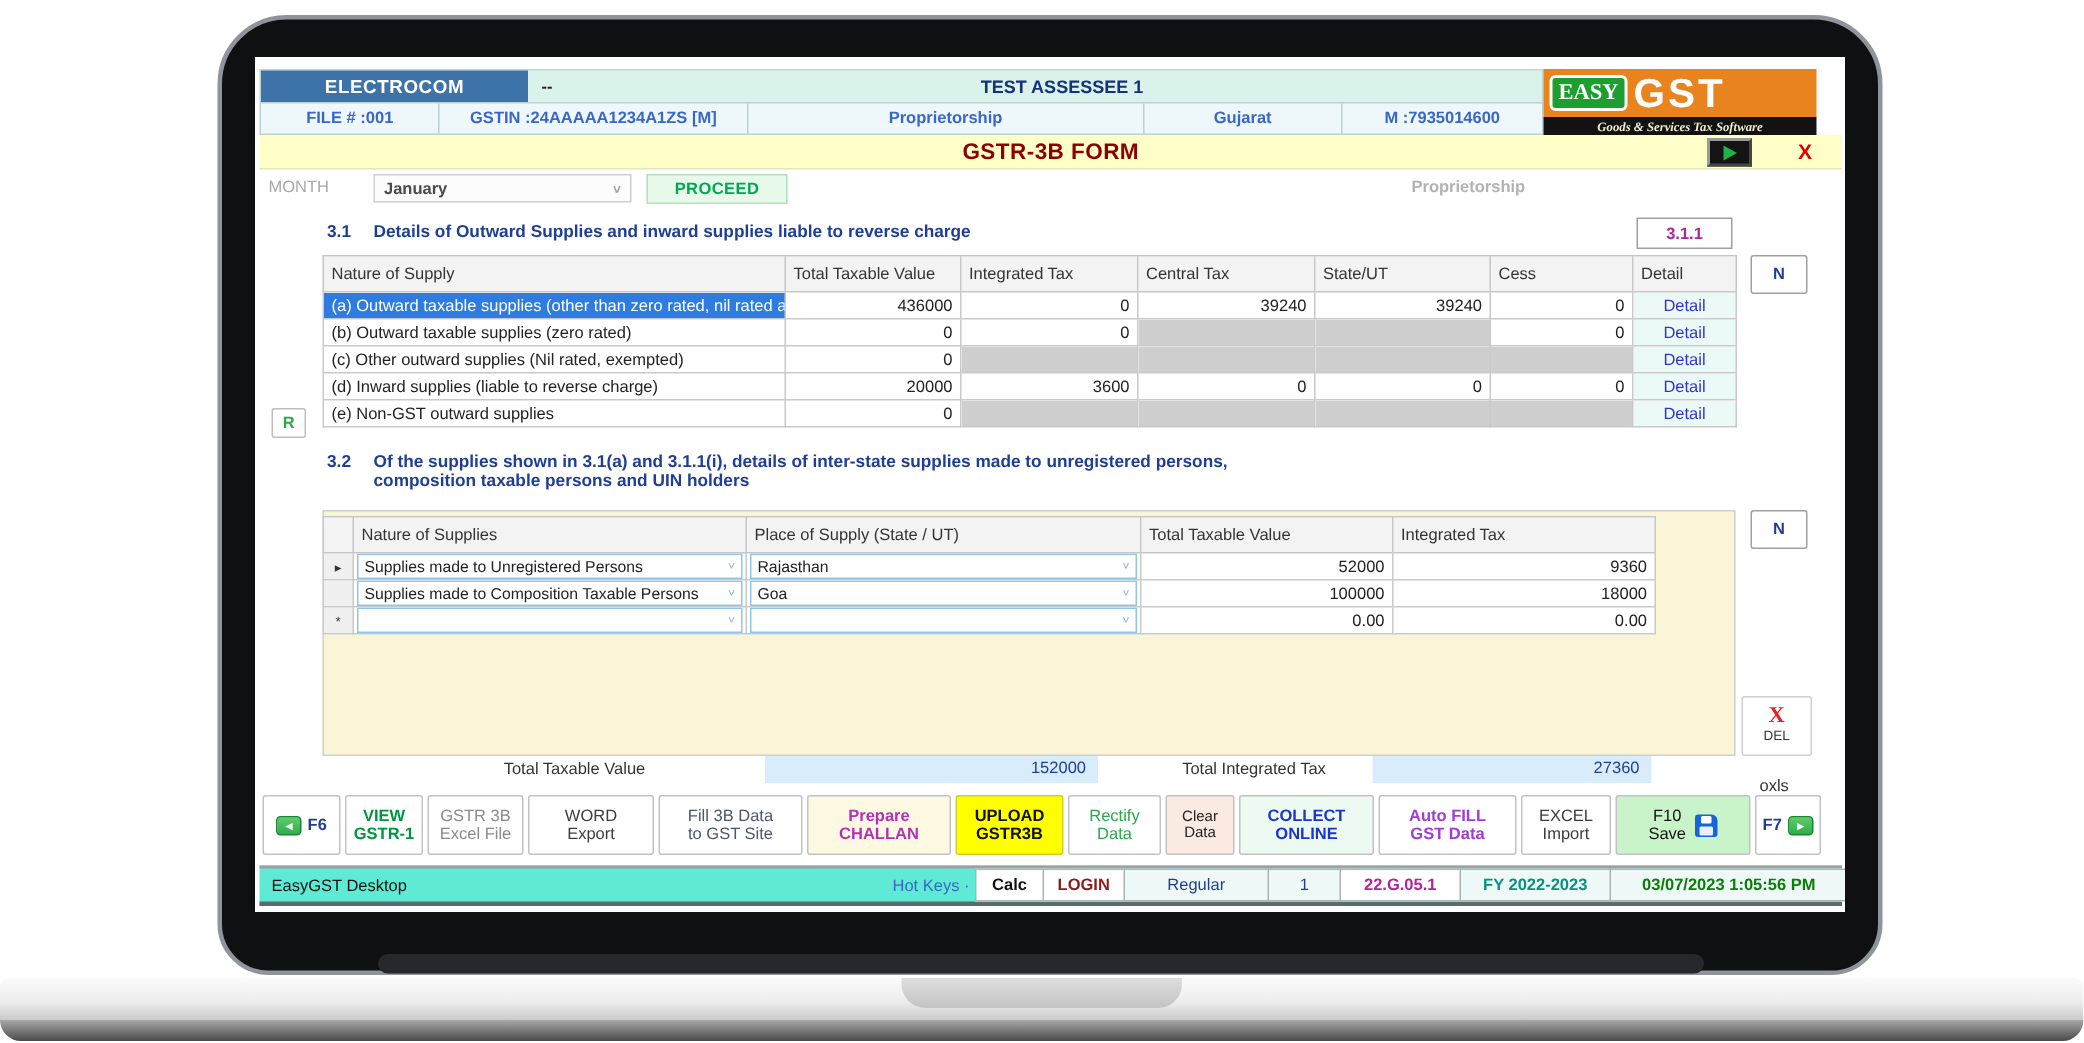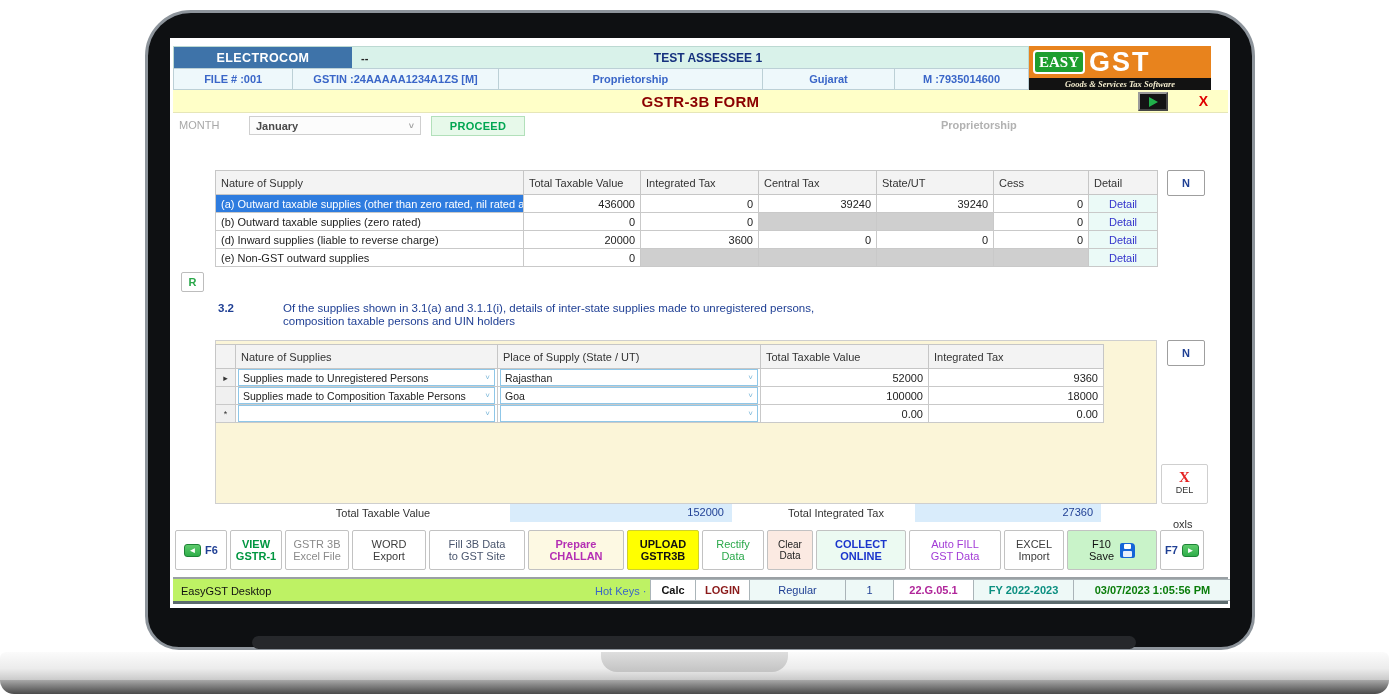--- a/index.html
+++ b/index.html
@@ -85,21 +85,21 @@
   .c-detail span { color:#3333cc; cursor:pointer; }
   .n-btn { position:absolute; width:38px; height:26px; background:#fff; border:1px solid #9f9f9f;
            color:#1f3f94; font-weight:bold; display:flex; align-items:center; justify-content:center; border-radius:2px; }
   .n1 { left:994px; top:124px; }
   .n2 { left:994px; top:294px; }
   .r-btn { position:absolute; left:8px; top:226px; width:23px; height:20px; background:#fff; border:1px solid #bdbdbd;
            color:#2aa84a; font-weight:bold; display:flex; align-items:center; justify-content:center; border-radius:2px; }
 
   
   .s32-head { position:absolute; left:0; top:256px; width:1000px; }
-  .s32-title { position:absolute; left:76px; color:#1f3f94; font-weight:normal; font-size:11.5px; line-height:13px; white-space:pre-line;margin-left:34px; }
+  .s32-title { position:absolute; left:76px; color:#1f3f94; font-weight:bold; font-size:11.5px; line-height:13px; white-space:pre-line; }
   .s32-wrap { position:absolute; left:42px; top:294px; width:942px; height:164px; background:#fbf5d8; border:1px solid #cfcfcf; }
   .table32 { position:absolute; left:-1px; top:3px; width:888px; }
   .table32 th { background:#fdfdfd; }
   .c-sel { background:#f0f0f0; text-align:center; color:#333; font-size:9px; padding:0 2px; }
   .dd { height:17px; background:#fff; border:1px solid #8fc7e8; display:flex; align-items:center;
         justify-content:space-between; padding:0 4px; font-size:10.5px; color:#222; margin:0 -3px; }
   .dd .dd-chev { color:#79b6d8; font-size:8px; }
   .del-btn { position:absolute; left:988px; top:418px; width:47px; height:40px; background:#fff; border:1px solid #cfcfcf;
              border-radius:2px; display:flex; flex-direction:column; align-items:center; justify-content:center; line-height:13px; }
   .del-x { color:#e52222; font-weight:bold; font-size:15px; font-family:"Liberation Serif", serif; }
@@ -124,31 +124,31 @@
   .tb.nav { flex-direction:row; gap:4px; color:#1f3f94; font-weight:bold; }
   .st-green-bold { color:#009640; font-weight:bold; }
   .st-muted { color:#8a8a8a; }
   .st-dark { color:#3c3c3c; }
   .st-slate { color:#4a566e; }
   .st-magenta { color:#b42fb4; font-weight:bold; background:#fdf9e3; }
   .st-yellow { background:#ffff00; font-weight:bold; color:#111; border-color:#cfcf30; }
   .st-green { color:#2aa84a; }
   .st-peach { background:#fbeae2; font-size:10px; line-height:11px; color:#222; }
   .st-bluemint { color:#1a35cc; font-weight:bold; background:#ecfaf2; }
-  .st-purple { color:#a23bd6; font-weight:normal; }
+  .st-purple { color:#a23bd6; font-weight:bold; }
   .st-save { background:#c9f3c9; color:#111; flex-direction:row; gap:6px; }
   .st-save .lines { display:flex; flex-direction:column; }
   .arrow-ico { width:17px; height:13px; background:linear-gradient(#5ecb6c,#2fae4a); border:1px solid #1d8336;
                border-radius:3px; color:#fff; font-size:8px; line-height:11px; text-align:center; }
   .floppy-ico { position:relative; width:15px; height:15px; background:#1565d8; border-radius:2px 4px 2px 2px; }
   .floppy-ico::before { content:""; position:absolute; left:4px; top:1px; width:7px; height:5px; background:#fff; border-radius:1px; }
   .floppy-ico::after { content:""; position:absolute; left:3px; bottom:1px; width:9px; height:6px; background:#e8eefc; border-radius:1px; }
 
   
-  .statusbar { position:absolute; left:0; top:531px; width:1055px; height:27px; background:#bef264;
+  .statusbar { position:absolute; left:0; top:531px; width:1055px; height:27px; background:#5eead4;
                border-top:2px solid #9aa0a4; border-bottom:3px solid #5c6b6e; }
   .sb-app { position:absolute; left:8px; top:6px; color:#111; font-size:11px; }
   .sb-hotkeys { position:absolute; left:386px; top:6px; color:#3a66c8; font-size:11px;padding-left:36px; }
   .sb-cells { position:absolute; left:477px; top:0; height:22px; display:flex; }
   .sbc { border:1px solid #aab4b8; border-left:none; display:flex; align-items:center; justify-content:center;
          font-size:11px; background:#fff; }
   .sbc:first-child { border-left:1px solid #aab4b8; }
   .sbc.tint { background:#eef9f7; }
   .sbc.b { font-weight:bold; }
   .sbc.calc { color:#111; }
@@ -201,20 +201,25 @@
       <div class="month-bar">
         <span class="month-label">MONTH</span>
         <div class="month-dd">
           <span>January</span>
           <span class="dd-chev">˅</span>
         </div>
         <div class="proceed-btn">PROCEED</div>
         <span class="right-prop">Proprietorship</span>
       </div>
 
+      <div class="s31-head">
+        <span class="sec-num">3.1</span>
+        <span class="sec-title">Details of Outward Supplies and inward supplies liable to reverse charge</span>
+        <div class="badge-311">3.1.1</div>
+      </div>
 
       <table class="grid table31">
         <colgroup>
           <col style="width:308px">
             <col style="width:117px">
             <col style="width:118px">
           <col style="width:118px">
             <col style="width:117px">
             <col style="width:95px">
             <col style="width:69px">
@@ -240,20 +245,29 @@
               <td class="c-val">0</td>
               <td class="c-detail"><span>Detail</span></td>
             </tr>
             <tr>
               <td class="c-label">(b) Outward taxable supplies (zero rated)</td>
               <td class="c-val">0</td>
               <td class="c-val">0</td>
               <td class="c-val dis"></td>
               <td class="c-val dis"></td>
               <td class="c-val">0</td>
+              <td class="c-detail"><span>Detail</span></td>
+            </tr>
+            <tr>
+              <td class="c-label">(c) Other outward supplies (Nil rated, exempted)</td>
+              <td class="c-val">0</td>
+              <td class="c-val dis"></td>
+              <td class="c-val dis"></td>
+              <td class="c-val dis"></td>
+              <td class="c-val dis"></td>
               <td class="c-detail"><span>Detail</span></td>
             </tr>
             <tr>
               <td class="c-label">(d) Inward supplies (liable to reverse charge)</td>
               <td class="c-val">20000</td>
               <td class="c-val">3600</td>
               <td class="c-val">0</td>
               <td class="c-val">0</td>
               <td class="c-val">0</td>
               <td class="c-detail"><span>Detail</span></td>
@@ -371,21 +385,21 @@
             <span>F6</span>
           </div>
           <div class="tb st-green-bold" style="width: 52px;">
             <span>VIEW</span>
             <span>GSTR-1</span>
           </div>
           <div class="tb st-muted" style="width: 64px;">
             <span>GSTR 3B</span>
             <span>Excel File</span>
           </div>
-          <div class="tb st-dark" style="width: 74px;">
+          <div class="tb st-dark" style="width: 84px;">
             <span>WORD</span>
             <span>Export</span>
           </div>
           <div class="tb st-slate" style="width: 96px;">
             <span>Fill 3B Data</span>
             <span>to GST Site</span>
           </div>
           <div class="tb st-magenta" style="width: 96px;">
             <span>Prepare</span>
             <span>CHALLAN</span>

